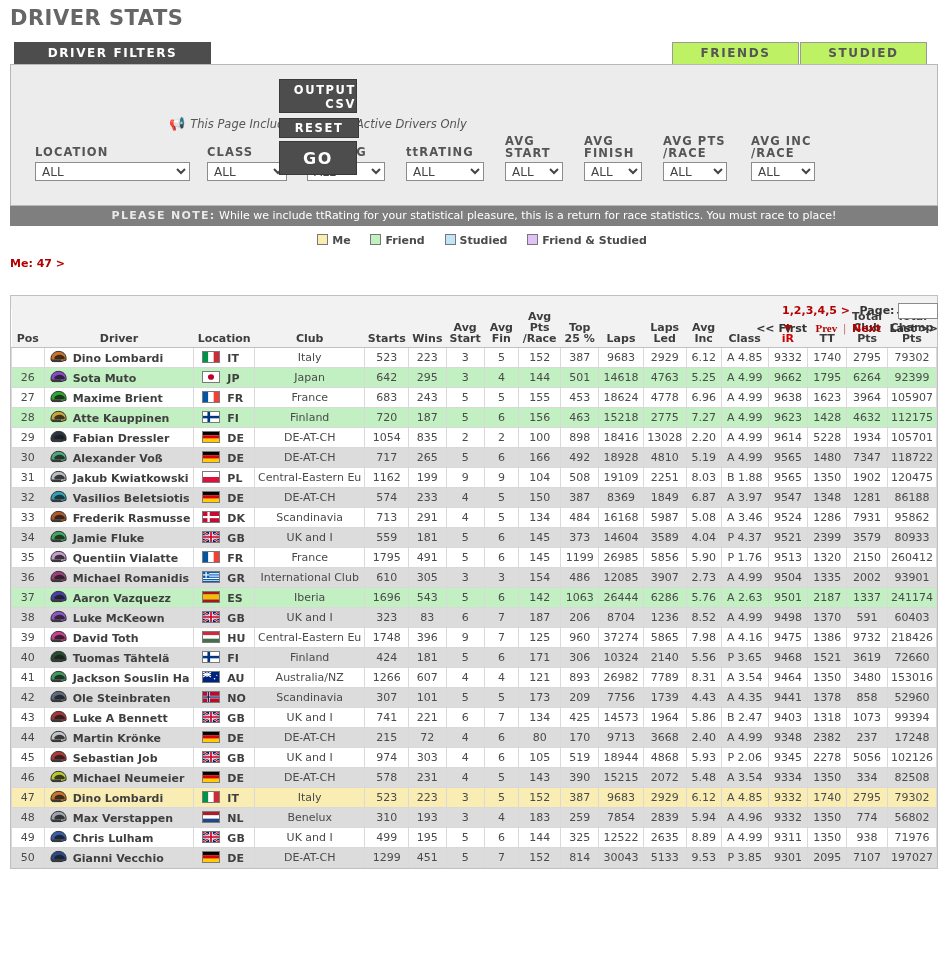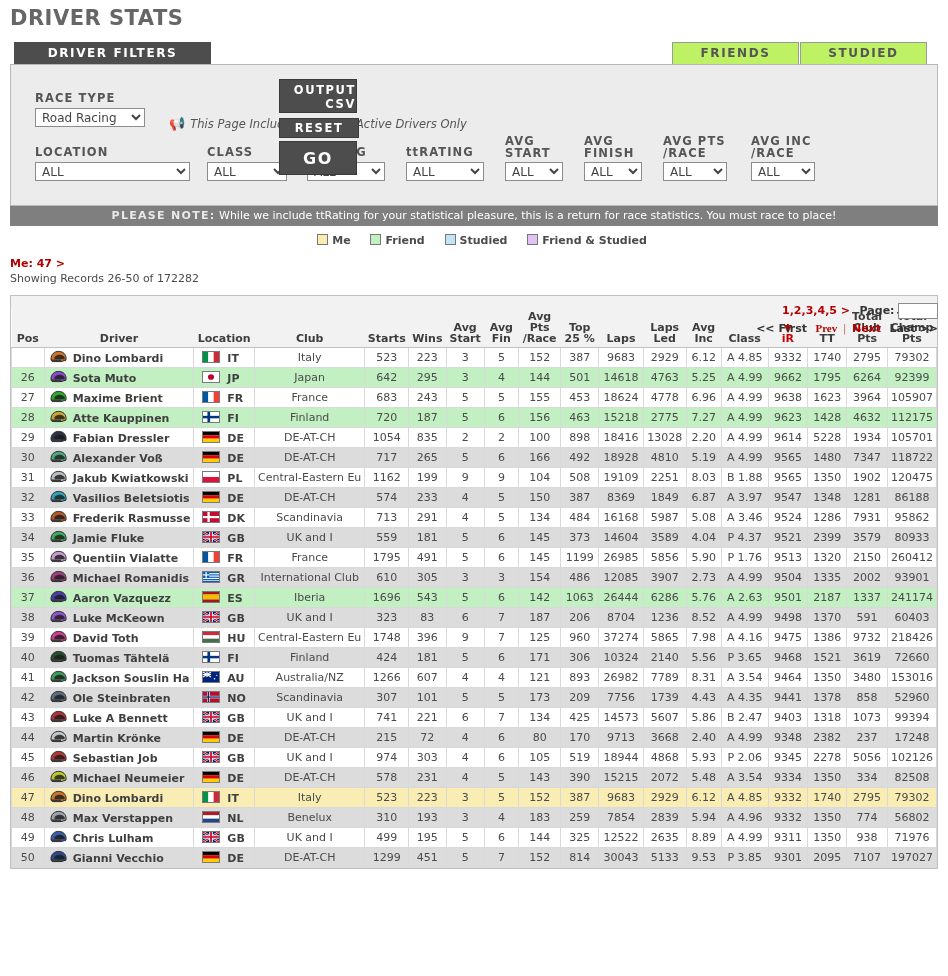--- a/index.html
+++ b/index.html
@@ -183,26 +183,20 @@
 <h1 class="page-title">DRIVER STATS</h1>
 
 <div class="tabstrip">
   <div class="tab active">DRIVER FILTERS</div>
   <div class="tab inactive t-friends">FRIENDS</div>
   <div class="tab inactive t-studied">STUDIED</div>
 </div>
 
 <div class="filter-panel">
 
-  <div class="fgroup" style="left:24px; top:26px;">
-    <div class="lbl">RACE TYPE</div>
-    <select class="flt" style="width:110px; margin-top:3px;">
-      <option>Road Racing</option>
-    </select>
-  </div>
   <div style="position:absolute; left:158px; top:48px;">
     <span class="megaphone">📢</span>
     <span class="note-italic">This Page Includes Stats For Active Drivers Only</span>
   </div>
 
   <div class="fgroup" style="left:24px; top:80px;">
     <div class="lbl">LOCATION</div>
     <select class="flt" style="width:155px; margin-top:3px;">
       <option>ALL</option>
     </select>
@@ -276,21 +270,20 @@
 
 <div class="legend">
   <span class="sw" id="sw0" style="background: rgb(249, 237, 180);"></span><span>Me</span>
   <span class="sw" id="sw1" style="background: rgb(194, 240, 194);"></span><span>Friend</span>
   <span class="sw" id="sw2" style="background: rgb(194, 228, 247);"></span><span>Studied</span>
   <span class="sw" id="sw3" style="background: rgb(224, 194, 247);"></span><span>Friend &amp; Studied</span>
 </div>
 
 <div class="inforow">
   <div class="me-line">Me: 47 &gt;</div>
-  <div class="rec-line">Showing Records 26-50 of 172282</div>
   <div class="pager">
     <div style="margin-bottom:3px;margin-top:46px;">
       <a>1,2,3,4,5 &gt;</a>
       <span class="plain" style="margin-left:6px;">Page:</span>
       <span class="pagebox"></span>
     </div>
     <div>
       <a class="plain">&lt;&lt; First</a>
       <a style="margin-left:5px;font-family:Liberation Serif, serif;">Prev</a>
       <span style="color:#c77; margin:0 2px;">|</span>
@@ -864,21 +857,21 @@
               <rect x="0" y="5" width="18" height="2" fill="#C8102E"></rect>
             </svg><span>GB</span></td>
           <td><span>UK and I</span></td>
           <td><span>741</span></td>
           <td><span>221</span></td>
           <td><span>6</span></td>
           <td><span>7</span></td>
           <td><span>134</span></td>
           <td><span>425</span></td>
           <td><span>14573</span></td>
-          <td><span>5607</span></td>
+          <td><span>1964</span></td>
           <td><span>5.86</span></td>
           <td><span>B 2.47</span></td>
           <td><span>9403</span></td>
           <td><span>1318</span></td>
           <td><span>1073</span></td>
           <td><span>99394</span></td>
         </tr>
         <tr class="alt">
           <td><span>44</span></td>
           <td class="drv"><svg class="helmet" viewBox="0 0 19 15">

